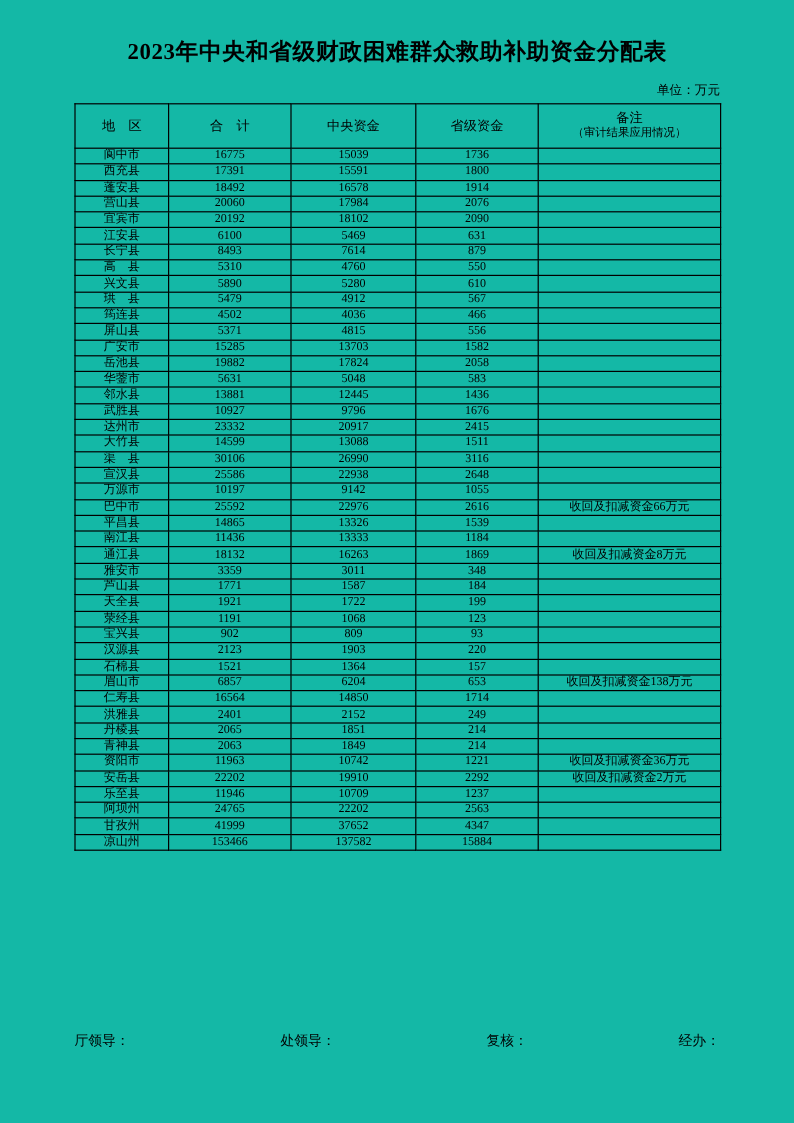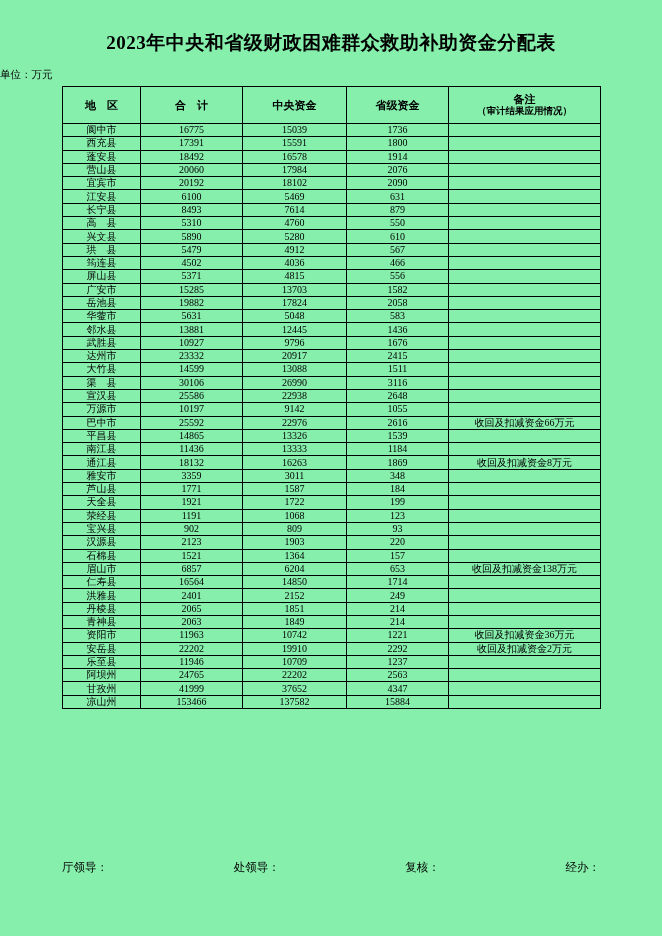--- a/index.html
+++ b/index.html
@@ -8,54 +8,54 @@
     width: 662px;
     height: 936px;
     background: #ffffff;
     color: #000000;
     font-family: "Liberation Serif", serif;
   }
   .page {
     position: relative;
     width: 662px;
     height: 936px;
-    background: #86efac;
+    background: #14b8a6;
     overflow: hidden;
   }
   .doc-title {
     padding-top: 30px;
     text-align: center;
     font-size: 19px;
     font-weight: bold;
     letter-spacing: 0.5px;
   }
   .unit-note {
     width: 600px;
-    text-align: left;
+    text-align: right;
     font-size: 10.5px;
     margin: 12px 0 4px 0;
   }
   table.alloc {
     border-collapse: collapse;
     table-layout: fixed;
     margin-left: 62px;
     width: 538px;
   }
   table.alloc th, table.alloc td {
     border: 1px solid #000000;
     font-size: 10px;
     height: 13.3px;
     line-height: 12px;
     padding: 0 3px;
     overflow: hidden;
     white-space: nowrap;
     text-align: center;
   }
   table.alloc thead th {
-    font-weight: bold;
+    font-weight: normal;
     font-size: 11px;
     height: 37px;
     vertical-align: middle;
     text-align: center;
   }
   th.h-region { text-align: left; padding-left: 12px; }
   th.h-remark { font-size: 10px; line-height: 13px; margin-top: 12px; }
   th.h-remark .l2 { font-size: 9.5px; }
   td.c0 { text-align: left; padding-left: 7px; }
   td.c1, td.c2, td.c3 { text-align: center; }

